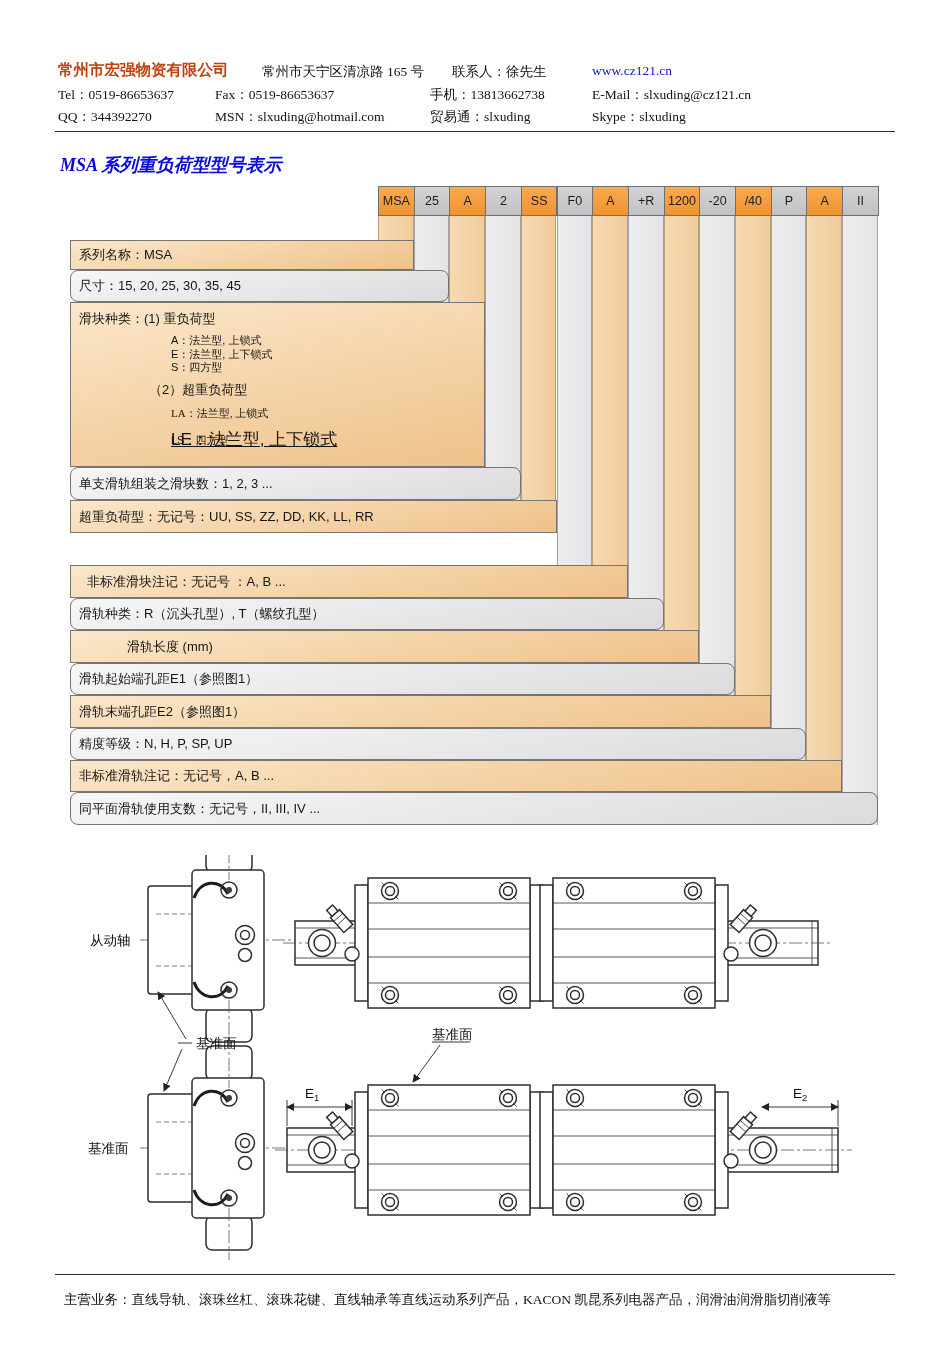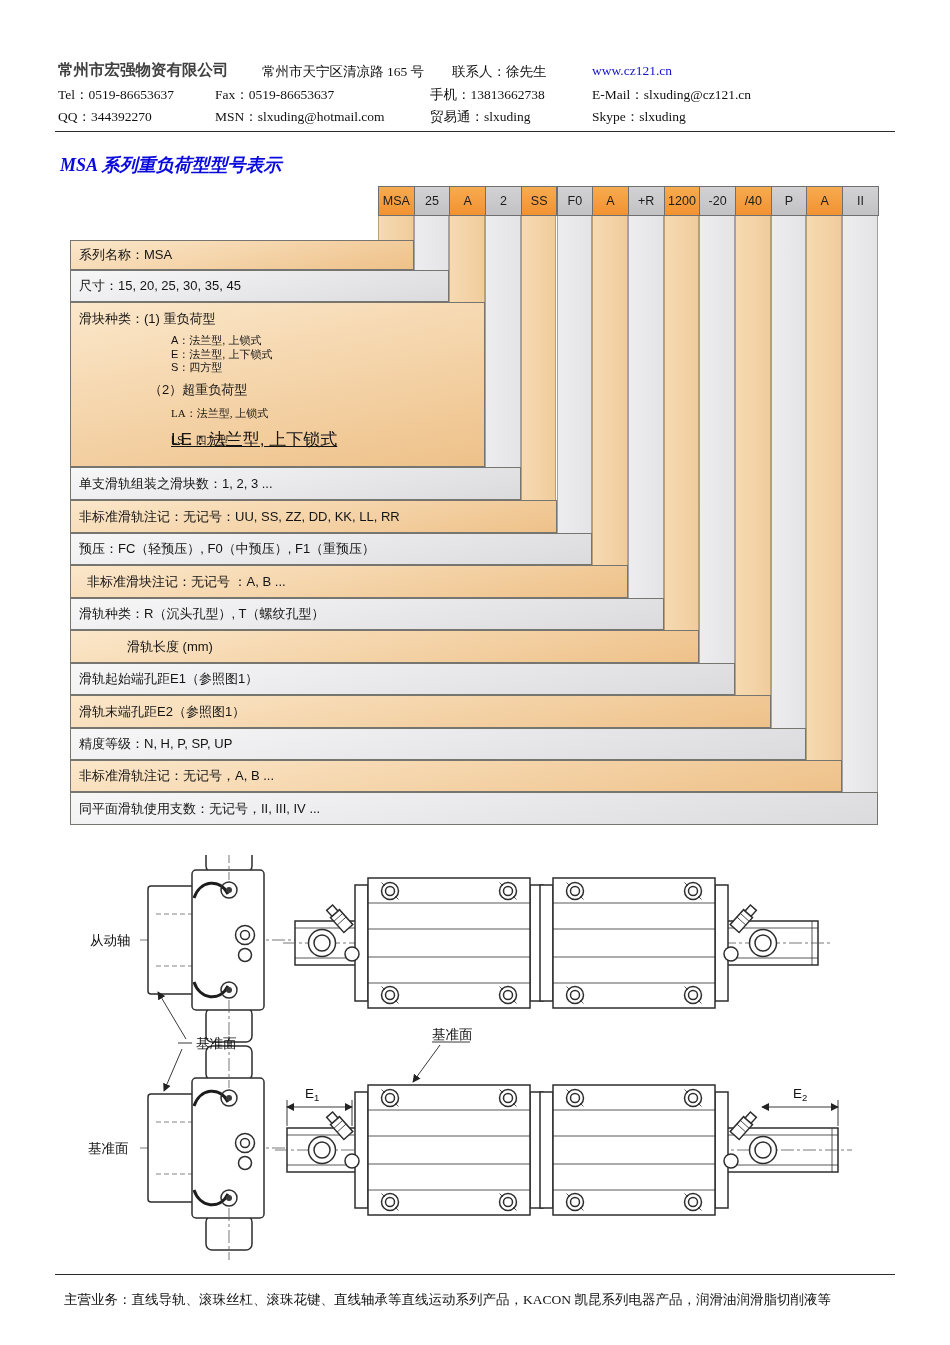--- a/index.html
+++ b/index.html
@@ -1,37 +1,37 @@
 <!DOCTYPE html>
 <html><head>
 <meta charset="utf-8">
 <style>
   html,body{margin:0;padding:0;background:#fff;}
   .page{position:relative;width:950px;height:1345px;background:#fff;overflow:hidden;
         font-family:"Liberation Sans",sans-serif;color:#111;}
   .abs{position:absolute;}
   
   .hdr{position:absolute;font-family:"Liberation Serif",serif;font-size:13.5px;white-space:nowrap;}
-  .company{color:#404040;font-weight:bold;font-size:15.5px;}
+  .company{color:#c2410c;font-weight:bold;font-size:15.5px;}
   .weblink{color:#1414cc;}
   .rule{position:absolute;left:55px;width:840px;height:0;border-top:1.6px solid #2b2b2b;}
   .title{position:absolute;left:60px;top:153px;font-family:"Liberation Serif",serif;
          font-weight:bold;font-size:18px;color:#0a0adf;font-style:italic;}
   
   #diagram .code{position:absolute;box-sizing:border-box;border:1px solid #6f6f6f;
       display:flex;align-items:center;justify-content:center;font-size:12.5px;color:#1c1c1c;z-index:3;}
   #diagram .code-o{background:linear-gradient(180deg,#f7ab4f,#f19232);}
   #diagram .code-g{background:linear-gradient(180deg,#d2d2d4,#c2c2c5);}
   #diagram .strip{position:absolute;box-sizing:border-box;z-index:1;}
   #diagram .strip-o{background:linear-gradient(90deg,#f6dab2,#f0cc9c);border-left:1px solid #bb9e74;border-right:1px solid #bb9e74;}
   #diagram .strip-g{background:linear-gradient(90deg,#ededef,#e4e4e7);border-left:1px solid #a2a2a6;border-right:1px solid #a2a2a6;}
   #diagram .band{position:absolute;box-sizing:border-box;border:1px solid #77756f;z-index:2;
       display:flex;align-items:center;font-size:13px;color:#141414;}
   #diagram .band-o{background:linear-gradient(168deg,#fbe7ca,#eec189);}
-  #diagram .band-g{background:linear-gradient(168deg,#f7f7f8,#dbdbde);}
+  #diagram .band-g{background:linear-gradient(168deg,#f7f7f8,#dbdbde);border-radius:8px;}
   #diagram .band-label{padding-left:8px;white-space:nowrap;}
   #diagram .band-tall{display:block;}
   #diagram .band-tall .band-label{position:absolute;top:7px;left:0;}
   #diagram .subline{position:absolute;white-space:nowrap;color:#141414;}
   
   #drawings{position:absolute;left:0;top:855px;}
   .ln{stroke:#2e2e2e;stroke-width:1.5;fill:none;}
   .lnf{stroke:#2e2e2e;stroke-width:1.5;fill:#ffffff;}
   .thin{stroke:#2e2e2e;stroke-width:0.8;fill:none;}
   .thk{stroke:#1c1c1c;stroke-width:3;fill:none;}
@@ -92,27 +92,24 @@
         <div class="subline" style="left: 100px; top: 130px; font-size: 11px;">LS：四方型</div>
       </div>
       <div class="code code-o" style="left: 449.4px; top: 186px; width: 36.7px; height: 30px;">A</div>
       <div class="strip strip-g" style="left: 485.1px; top: 216px; width: 35.7px; height: 284px;"></div>
       <div class="band band-g" style="left: 70px; top: 467px; width: 450.8px; height: 33px;">
         <div class="band-label" style="padding-left: 8px;">单支滑轨组装之滑块数：1, 2, 3 ...</div>
       </div>
       <div class="code code-g" style="left: 485.1px; top: 186px; width: 36.7px; height: 30px;">2</div>
       <div class="strip strip-o" style="left: 520.8px; top: 216px; width: 35.7px; height: 317px;"></div>
       <div class="band band-o" style="left: 70px; top: 500px; width: 486.5px; height: 33px;">
-        <div class="band-label" style="padding-left: 8px;">非标准滑轨注记：无记号：UU, SS, ZZ, DD, KK, LL, RR</div>
+        <div class="band-label" style="padding-left: 8px;">超重负荷型：无记号：UU, SS, ZZ, DD, KK, LL, RR</div>
       </div>
       <div class="code code-o" style="left: 520.8px; top: 186px; width: 36.7px; height: 30px;">SS</div>
       <div class="strip strip-g" style="left: 556.5px; top: 216px; width: 35.7px; height: 349px;"></div>
-      <div class="band band-g" style="left: 70px; top: 533px; width: 522.2px; height: 32px;">
-        <div class="band-label" style="padding-left: 8px;">预压：FC（轻预压）, F0（中预压）, F1（重预压）</div>
-      </div>
       <div class="code code-g" style="left: 556.5px; top: 186px; width: 36.7px; height: 30px;">F0</div>
       <div class="strip strip-o" style="left: 592.2px; top: 216px; width: 35.7px; height: 382px;"></div>
       <div class="band band-o" style="left: 70px; top: 565px; width: 557.9px; height: 33px;">
         <div class="band-label" style="padding-left: 16px;">非标准滑块注记：无记号 ：A, B ...</div>
       </div>
       <div class="code code-o" style="left: 592.2px; top: 186px; width: 36.7px; height: 30px;">A</div>
       <div class="strip strip-g" style="left: 627.9px; top: 216px; width: 35.7px; height: 414px;"></div>
       <div class="band band-g" style="left: 70px; top: 598px; width: 593.6px; height: 32px;">
         <div class="band-label" style="padding-left: 8px;">滑轨种类：R（沉头孔型）, T（螺纹孔型）</div>
       </div>

